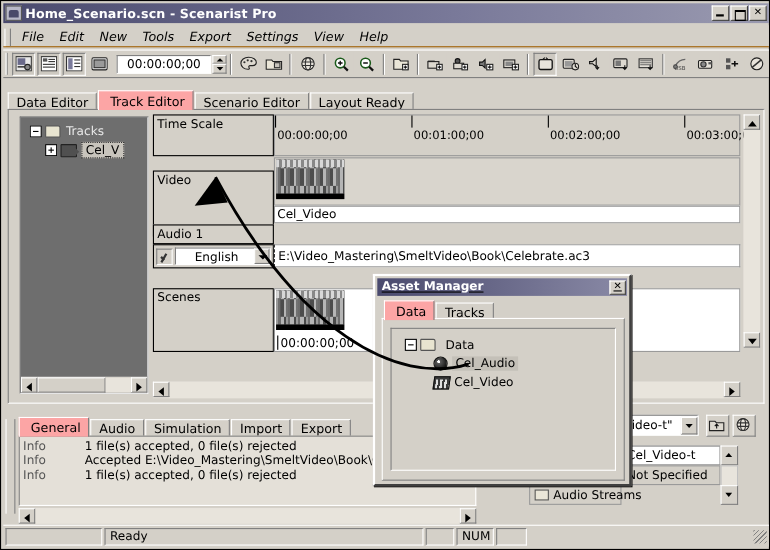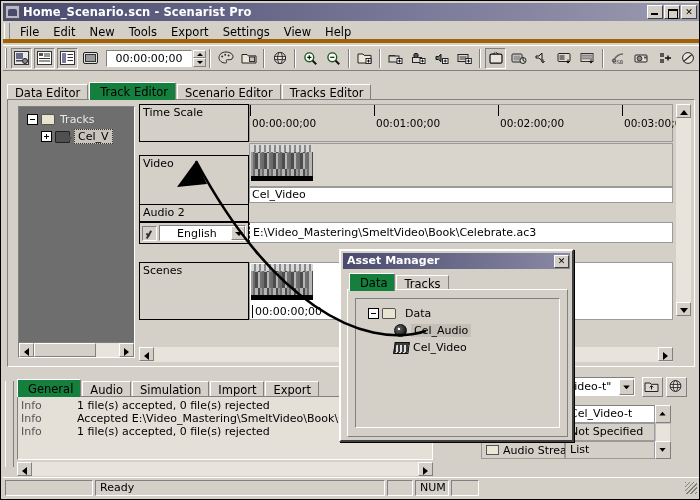--- a/index.html
+++ b/index.html
@@ -51,22 +51,23 @@
     font-size: 9px; line-height: 12px; text-align: center; color: #000;
   }
   .winbtn.min::after { content:""; position:absolute; left:3px; bottom:3px; width:7px; height:2px; background:#000;}
   .winbtn.max::after { content:""; position:absolute; left:3px; top:3px; width:8px; height:7px; border:1px solid #000; border-top-width:2px;}
   .winbtn.close { font-family: "DejaVu Sans", sans-serif; font-weight: bold; }
 
   
   #menubar {
     position: absolute; left: 2px; top: 22px; width: 696px; height: 20px;
     background: #d4d0c8;
-    display: flex; align-items: flex-start;
-    border-bottom: 4px solid #a16207;
+    display: flex; align-items: flex-end;
+    border-bottom: 1px solid #a16207;
+    font-style: italic;
   }
   #menubar .grip { width: 6px; height: 16px; margin: 0 3px 0 1px; border-left: 1px solid #fff; border-right: 1px solid #808080;}
   .menu-item { padding: 2px 7px; color: #000; font-size: 11.5px; white-space: nowrap; }
 
   
   #toolbar {
     position: absolute; left: 2px; top: 44px; width: 696px; height: 26px;
     background: #d4d0c8;
     display: flex; align-items: center;
     border-top: 1px solid #fff;
@@ -106,21 +107,21 @@
   .tab {
     height: 16px; padding: 1px 7px 0 7px;
     background: #d4d0c8;
     border: 1px solid; border-color: #fff #808080 #d4d0c8 #fff;
     border-bottom: none;
     font-size: 11.5px; line-height: 14px; color: #000; white-space: nowrap;
     margin-right: 1px;
   }
   .tab.active {
     height: 18px; margin-top: -2px; font-weight: normal;
-    background: #15803d; z-index: 3;
+    background: #fca5a5; z-index: 3;
     padding-top: 2px;
     padding-left: 10px;
   }
 
   
   #trackclient {
     position: absolute; left: 6px; top: 98px; width: 688px; height: 268px;
     background: #d4d0c8;
     border: 1px solid; border-color: #808080 #fff #fff #808080;
   }
@@ -208,20 +209,21 @@
            display:flex; flex-direction:column;}
   #tlhsb { position:absolute; left:131px; bottom:4px; width:534px; height:15px; background:#e8e4dc; display:flex;}
 
   
   #assetmgr {
     position:absolute; left:338px; top:248px; width:235px; height:193px;
     background:#d4d0c8;
     border:2px solid; border-color:#fff #404040 #404040 #fff;
     box-shadow:1px 1px 0 #000;
     z-index:50;
+    text-decoration:underline;
   }
   #assetmgr .am-title {
     height:16px; margin:2px;
     background: linear-gradient(to right,#4a4a6e 0%,#8a8aa6 100%);
     color:#fff; font-weight:bold; font-size:11px; line-height:16px;
     padding-left:4px; display:flex; align-items:center;
   }
   #assetmgr .am-close {
     width:15px;height:13px;margin-left:auto;margin-right:1px;
     background:#d4d0c8;border:1px solid;border-color:#fff #404040 #404040 #fff;
@@ -493,21 +495,21 @@
           <circle cx="8" cy="7" r="5.4" fill="#e8e4dc" stroke="#222"></circle>
           <path d="M3.5 10.5L12 3.5" stroke="#333" stroke-width="1.4"></path>
         </svg>
     </div>
   </div>
 
   <div id="tabstrip">
     <div class="tab">Data Editor</div>
     <div class="tab active">Track Editor</div>
     <div class="tab">Scenario Editor</div>
-    <div class="tab">Tracks Editor</div>
+    <div class="tab">Layout Ready</div>
   </div>
 
   <div id="trackclient">
 
     <div id="treepane">
       <div class="tree-row" style="margin-top:4px;">
         <span class="pmbox"></span>
         <span class="folder-ic"></span>
         <span>Tracks</span>
       </div>
@@ -539,21 +541,21 @@
       <div class="hdr-cell" style="top:0; height:38px;">Time Scale</div>
 
       <div class="lane gray" style="top:39px; height:44px; left:110px; width:424px;">
         <div class="thumb-clip" style="left:1px; top:1px;"></div>
       </div>
       <div class="lane" style="top:83px; height:16px; left:110px; width:424px;">
         <span style="font-size:11px;padding-left:2px;display:block;line-height:14px;">Cel_Video</span>
       </div>
       <div class="hdr-cell" style="top:39px; height:60px;margin-top:12px;">Video</div>
 
-      <div class="hdr-cell" style="top:100px; height:18px;">Audio 2</div>
+      <div class="hdr-cell" style="top:100px; height:18px;">Audio 1</div>
       <div class="hdr-cell" style="top:118px; height:22px; padding:2px; display:flex; align-items:center; gap:2px;">
         <span class="chk"></span>
         <span class="combo" style="flex:1;">
           <span>English</span>
           <span class="arrow"></span>
         </span>
       </div>
       <div class="lane" style="top:118px; height:21px; left:110px; width:424px; border-left:1px dashed #333;">
         <span style="font-size:11px;padding-left:3px;display:block;line-height:19px;">E:\Video_Mastering\SmeltVideo\Book\Celebrate.ac3</span>
       </div>
@@ -639,21 +641,20 @@
           <path d="M3.4 9.5h6.2L6.5 5.8z" fill="#000"></path>
         </svg>
     </div>
     <div class="grid-cell gray" style="left:124px; top:50px; width:90px; height:18px;">Not Specified</div>
     <div style="position:absolute;left:214px;top:50px;width:16px;height:36px;background:#e8e4dc;border:1px solid #c0c0c0;"></div>
 
     <div class="grid-cell gray" style="left:40px; top:68px; width:84px; height:18px; display:flex; align-items:center; gap:4px;">
       <span style="width:13px;height:10px;background:#eae6d8;border:1px solid #555;flex:0 0 auto;"></span>
       <span>Audio Streams</span>
     </div>
-    <div class="grid-cell gray" style="left:124px; top:68px; width:90px; height:18px;">List</div>
     <div style="position:absolute;left:214px;top:68px;width:16px;height:18px;background:#d4d0c8;border:1px solid;border-color:#fff #808080 #808080 #fff;">
       <svg width="14" height="16" viewBox="0 0 14 16">
           <path d="M3.4 6h6.2L6.5 9.8z" fill="#000"></path>
         </svg>
     </div>
   </div>
 
   <div id="assetmgr">
     <div class="am-title">
       <span>Asset Manager</span>

